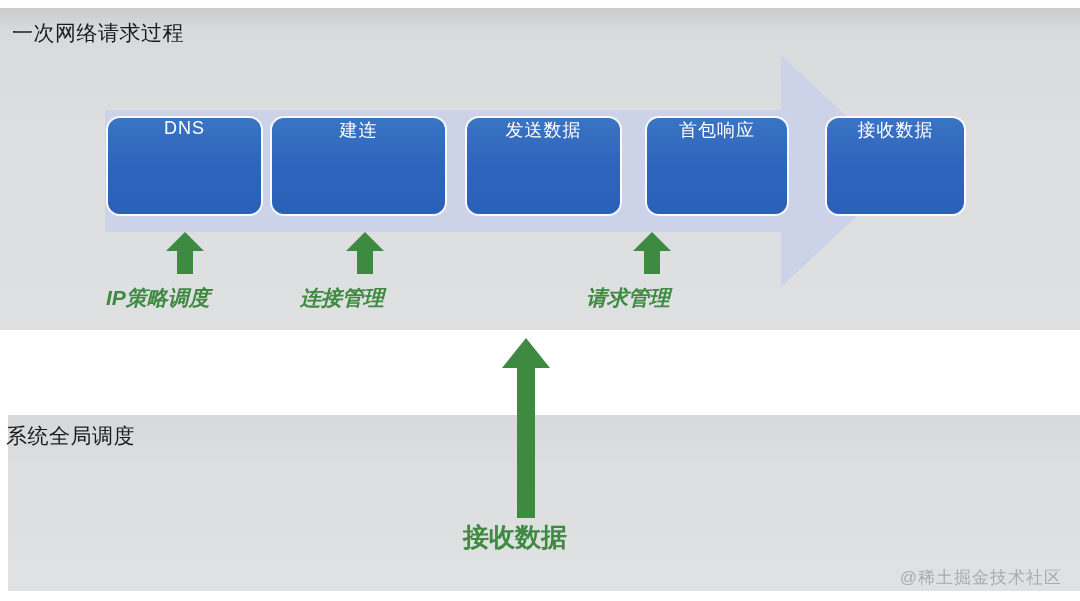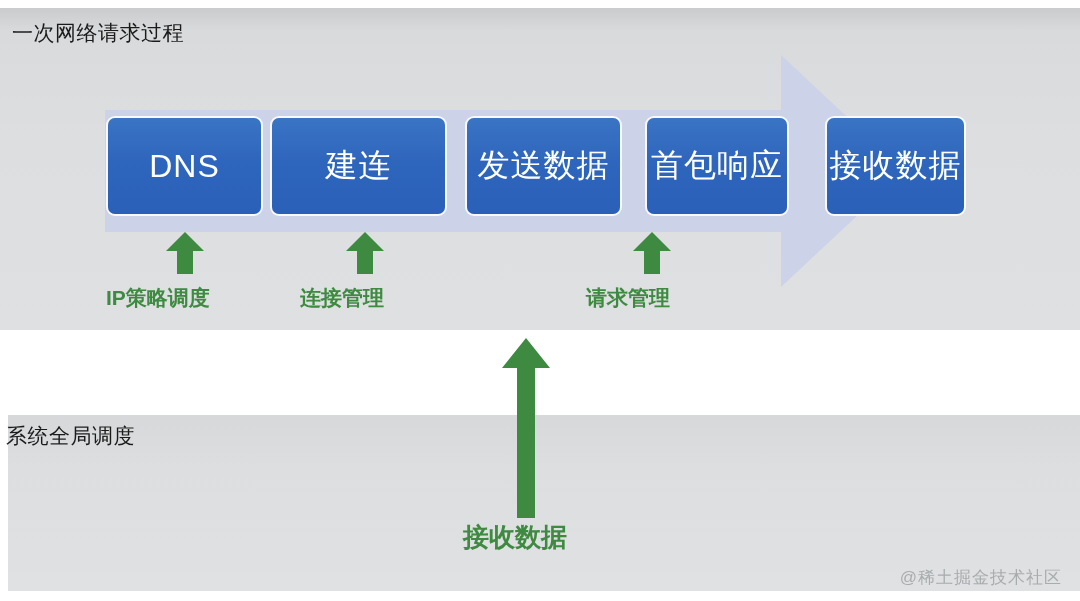--- a/index.html
+++ b/index.html
@@ -39,26 +39,26 @@
     position:absolute;left:105px;top:55px;width:800px;height:232px;
     pointer-events:none;
   }
   #flow-arrow svg{display:block;width:100%;height:100%;}
 
   
   .stage-box{
     position:absolute;
     top:118px;
     height:96px;
-    border-radius:7px;
+    border-radius:12px;
     background:linear-gradient(180deg,#3a74c4 0%,#2f66bd 45%,#2a60b8 100%);
     box-shadow:0 0 0 2px rgba(255,255,255,.85);
-    display:flex;align-items:center;justify-content:center;
+    display:flex;justify-content:center;
     color:#ffffff;
-    font-size:32px;
+    font-size:18px;
     letter-spacing:1px;
     white-space:nowrap;
   }
   #box-0{left:108px;width:153px;}
   #box-1{left:272px;width:173px;}
   #box-2{left:467px;width:153px;}
   #box-3{left:647px;width:140px;}
   #box-4{left:827px;width:137px;}
 
   
@@ -69,20 +69,21 @@
   #uparrow-2{left:633px;top:232px;}
 
   
   .green-label{
     position:absolute;
     color:#3d8a40;
     font-weight:bold;
     font-size:21px;
     line-height:1;
     white-space:nowrap;
+    font-style:italic;
   }
   #glabel-0{left:106px;top:287px;}
   #glabel-1{left:300px;top:287px;}
   #glabel-2{left:586px;top:287px;}
 
   
   #long-arrow{position:absolute;left:500px;top:338px;width:52px;height:180px;}
   #long-arrow svg{display:block;width:100%;height:100%;}
 
   #glabel-bottom{

